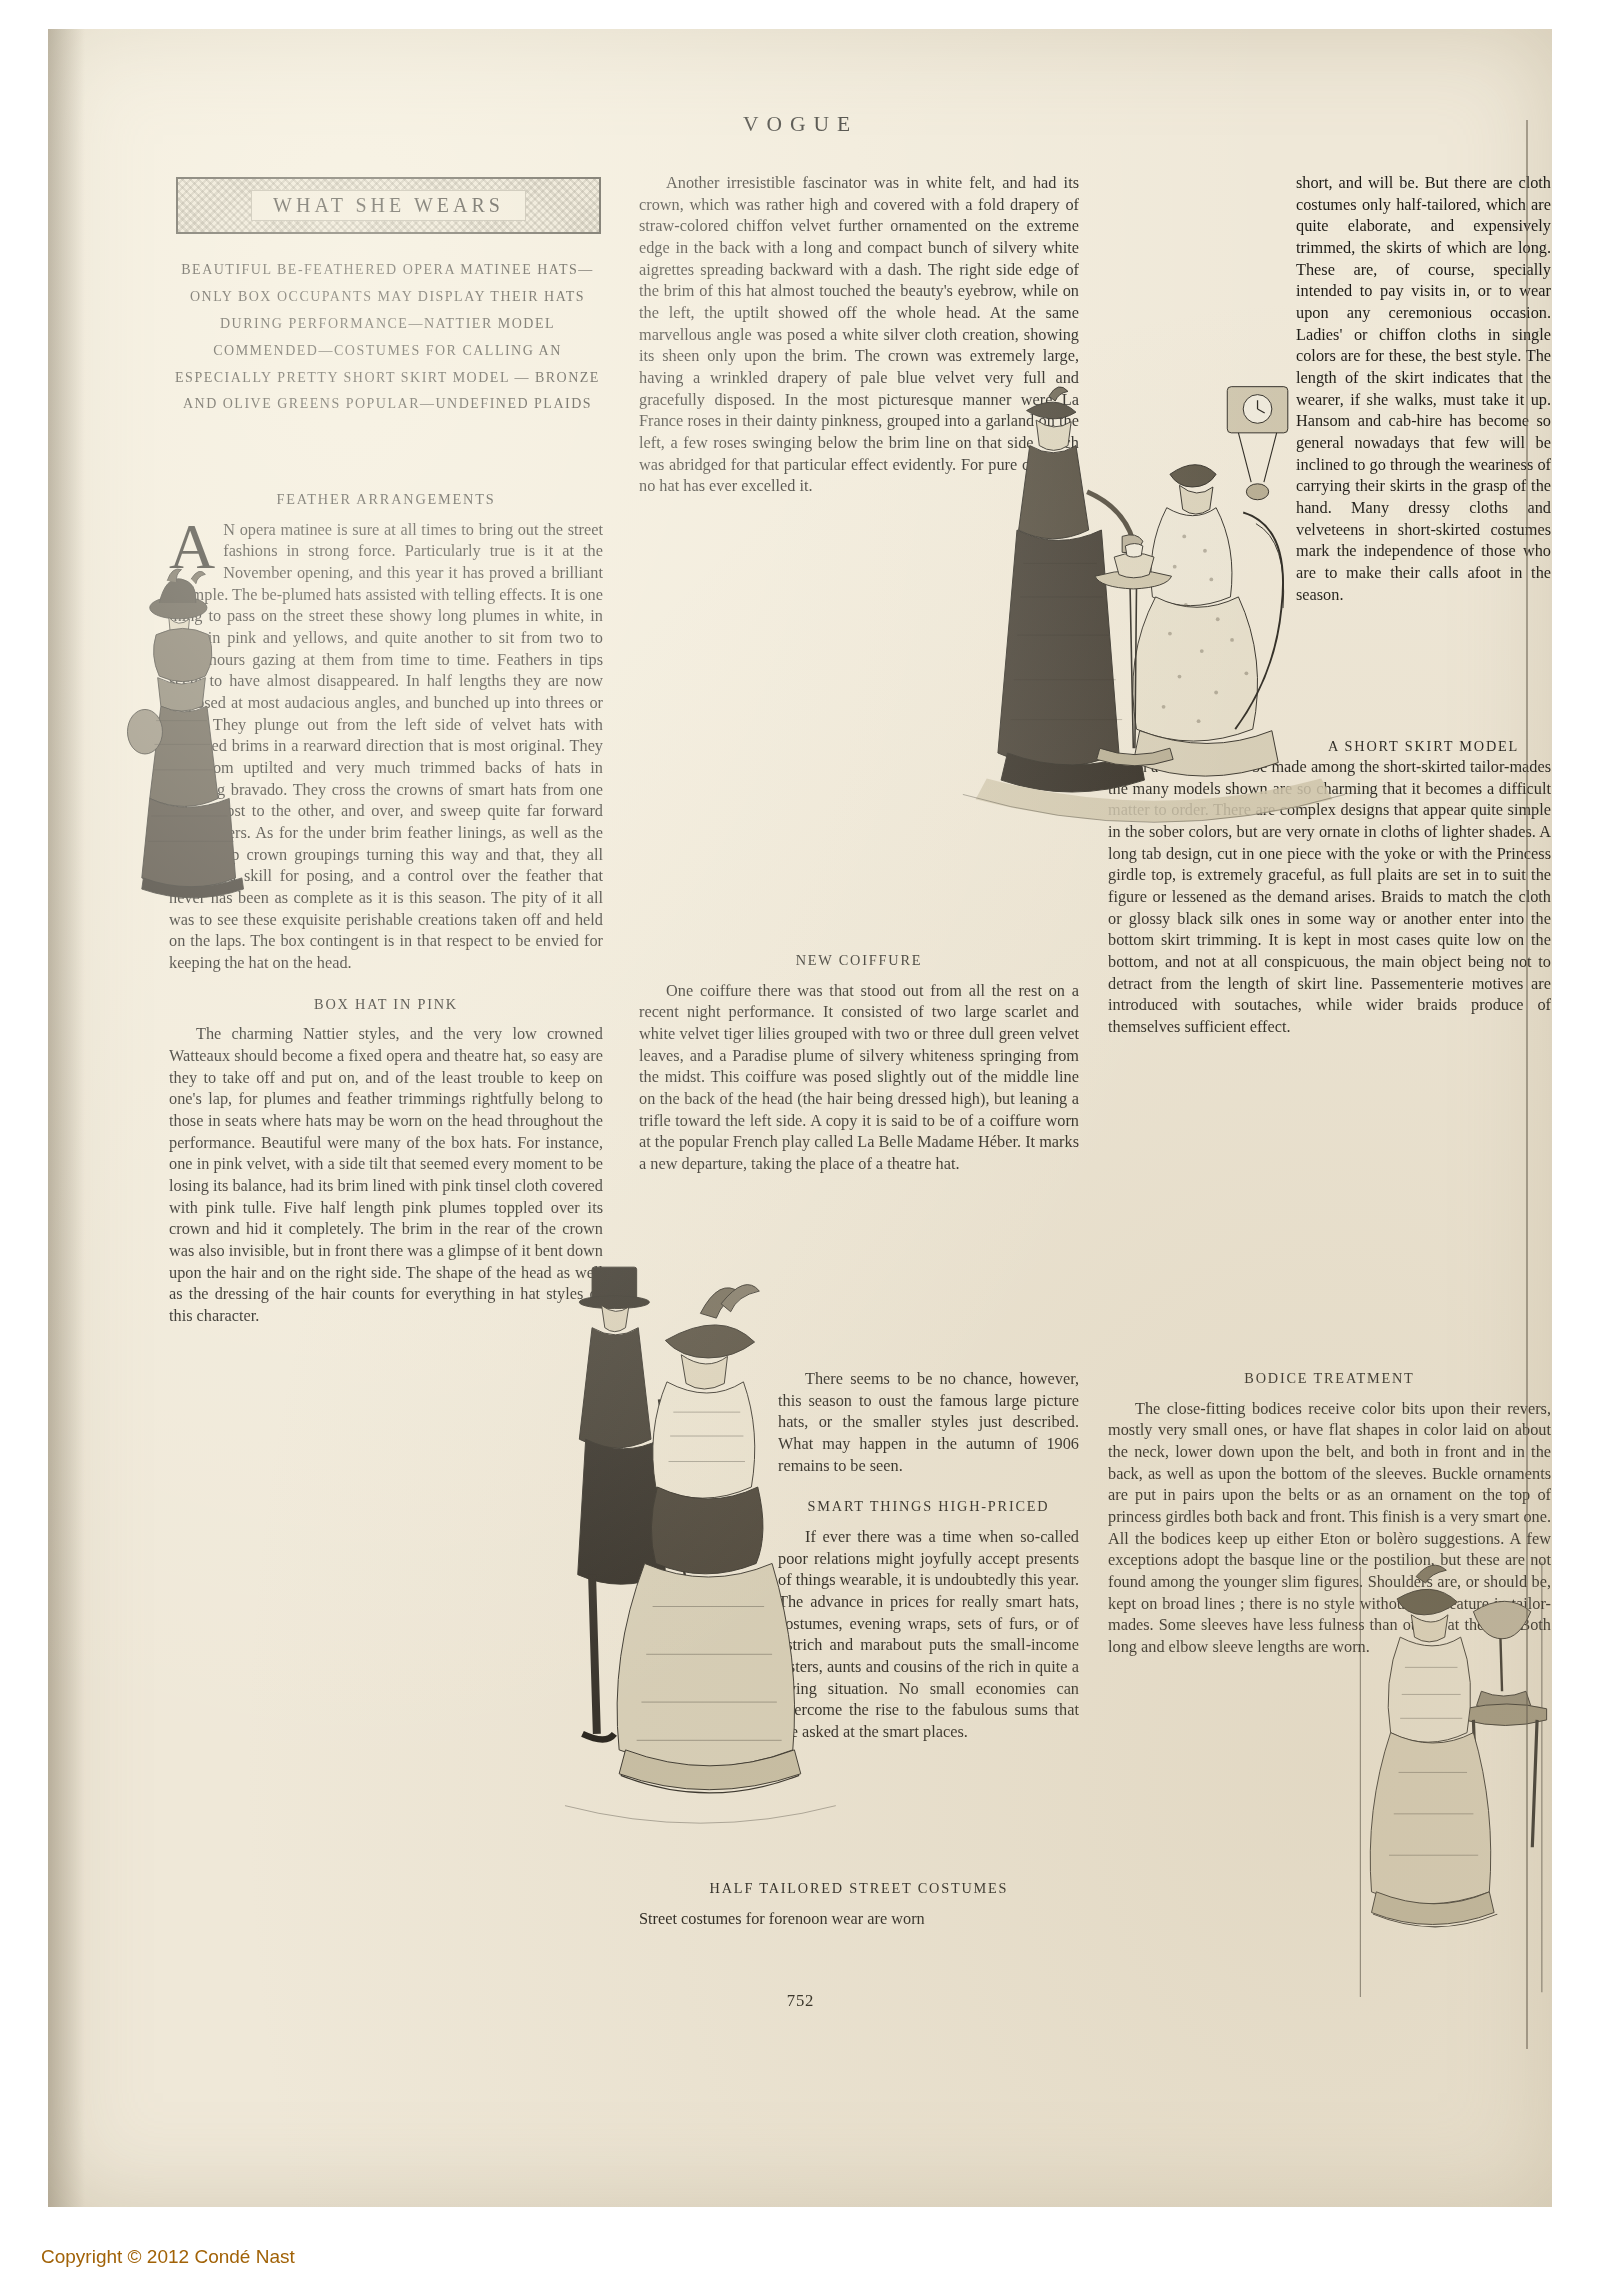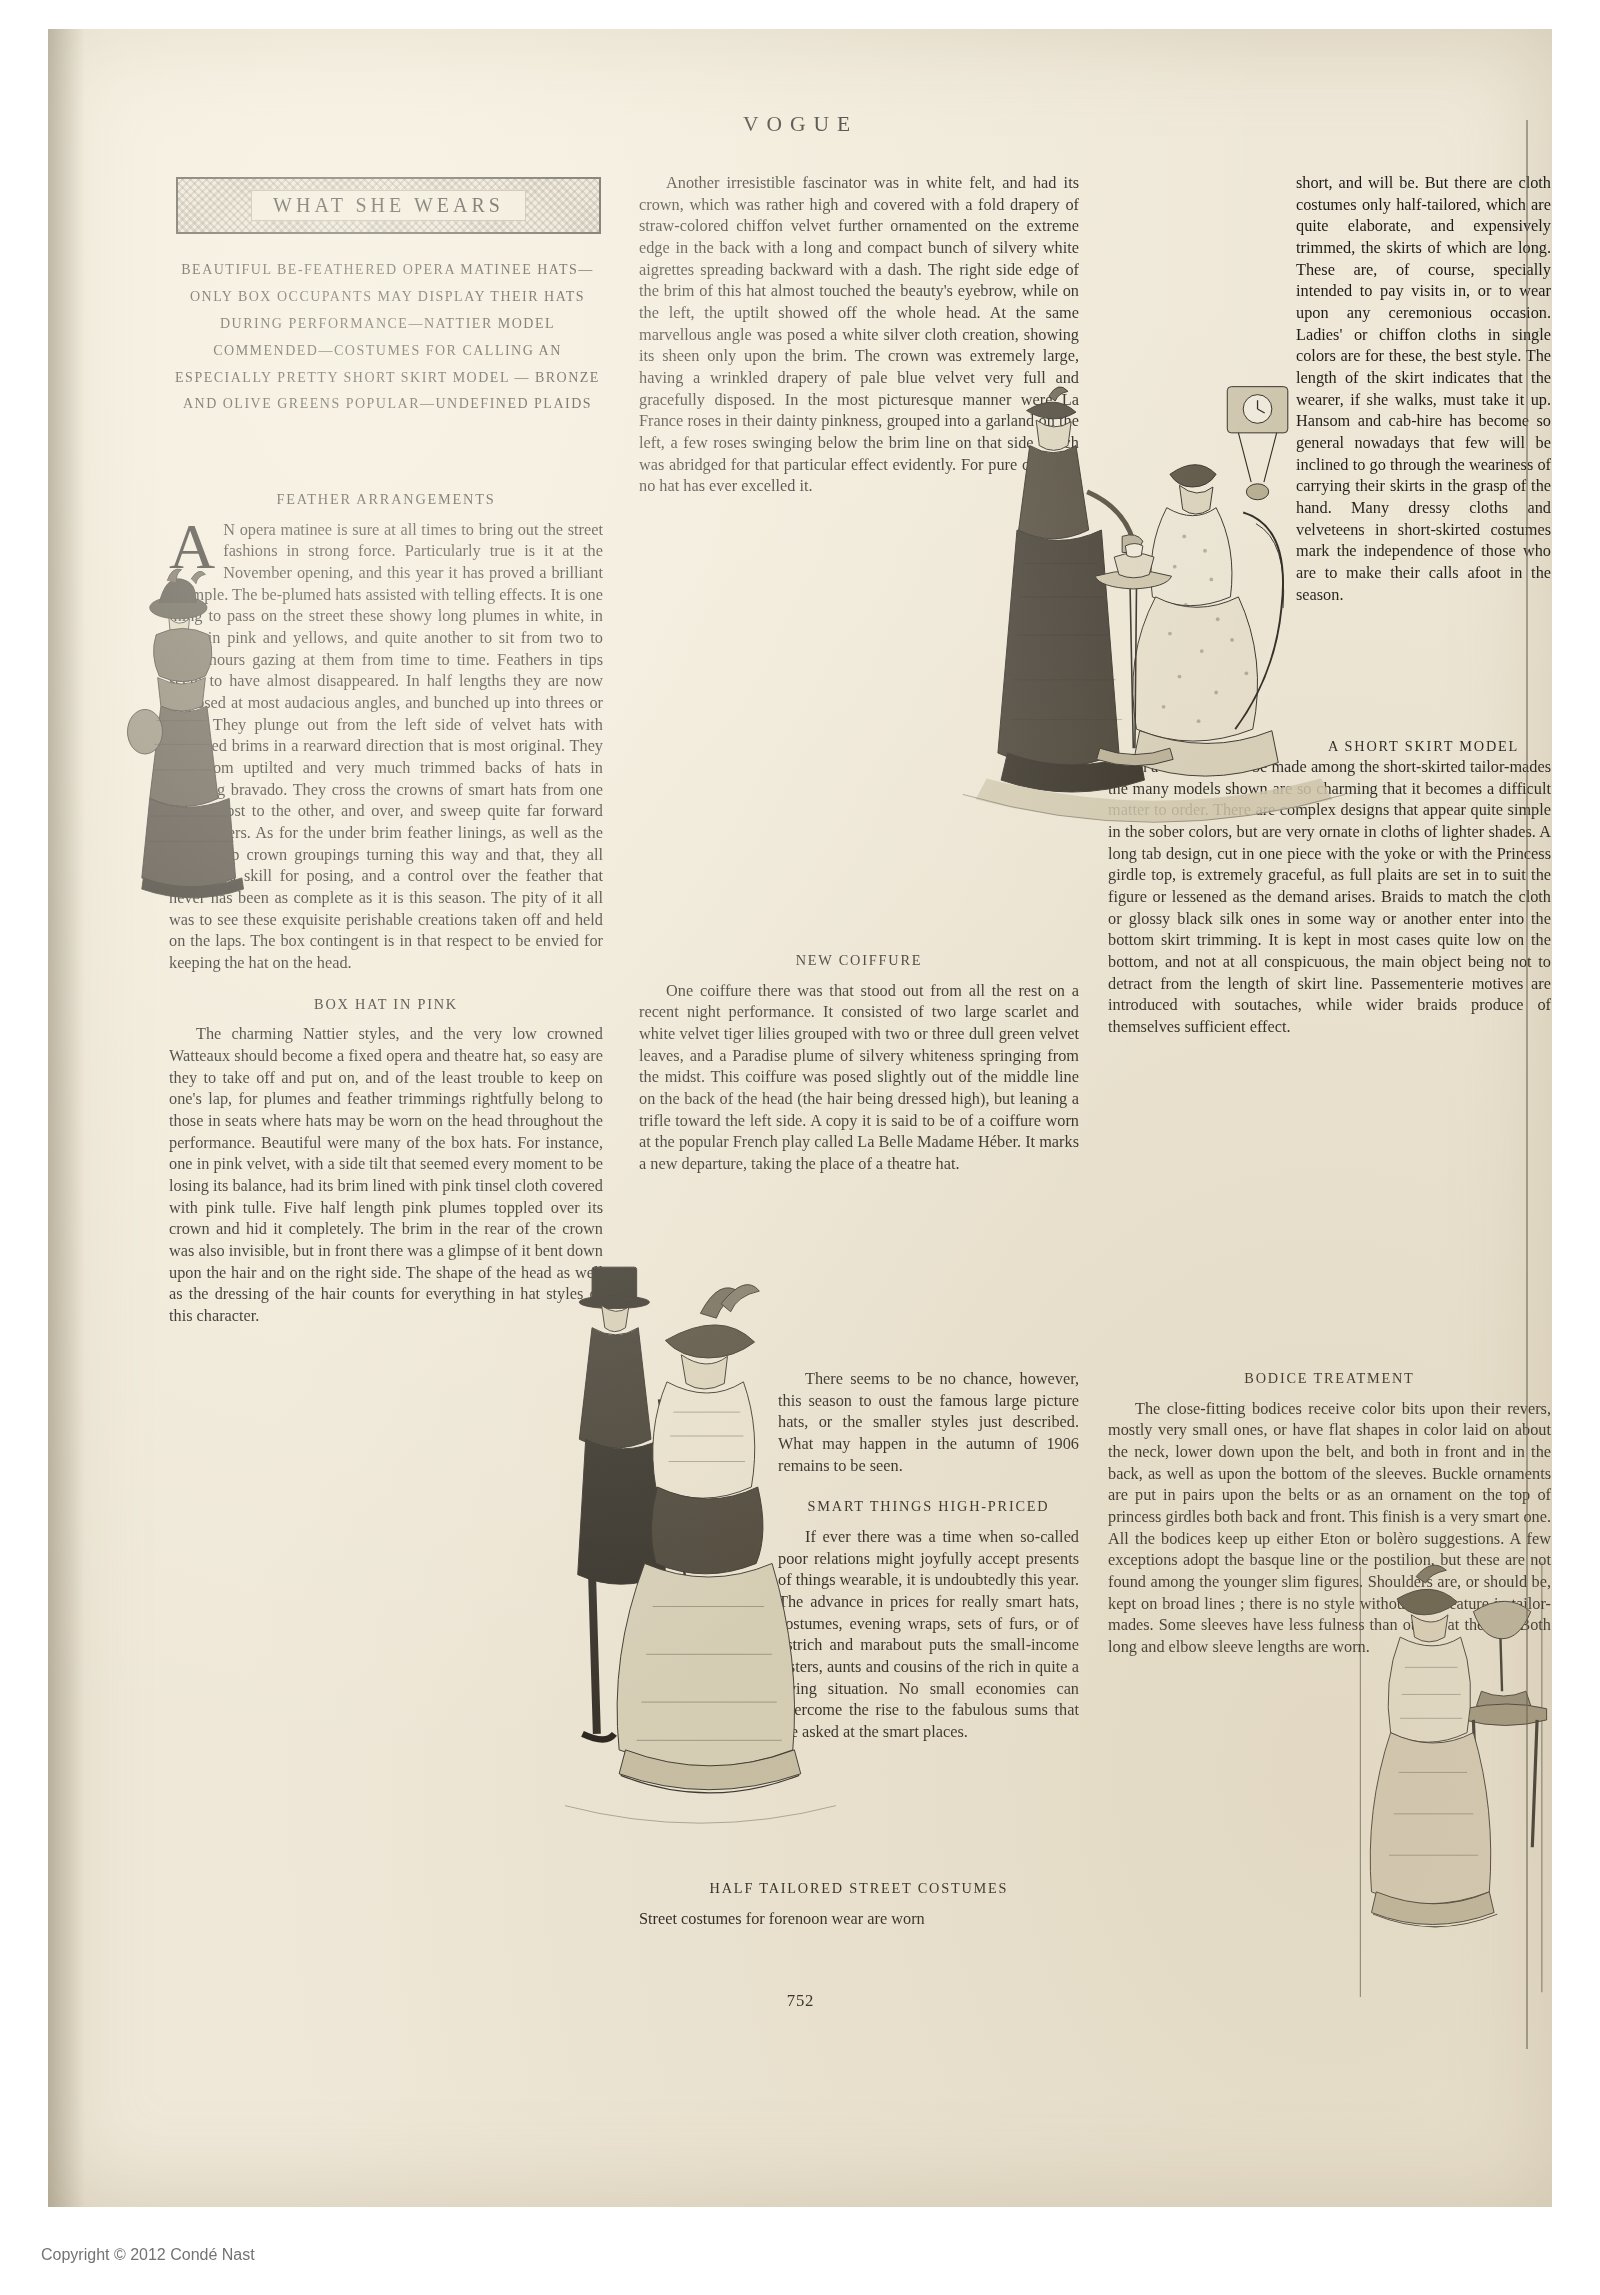--- a/index.html
+++ b/index.html
@@ -187,22 +187,22 @@
     letter-spacing:0.8px;
     color:#232119;
   }
 
   
   .copyright{
     position:absolute;
     left:41px;
     top:2246px;
     font-family:"Liberation Sans", sans-serif;
-    font-size:16px;
-    color:#737373;
+    font-size:19px;
+    color:#a16207;
   }
 </style>
 </head>
 <body>
 
 <div class="page">
 
   <div class="paper">
 
     <div class="masthead">VOGUE</div>

